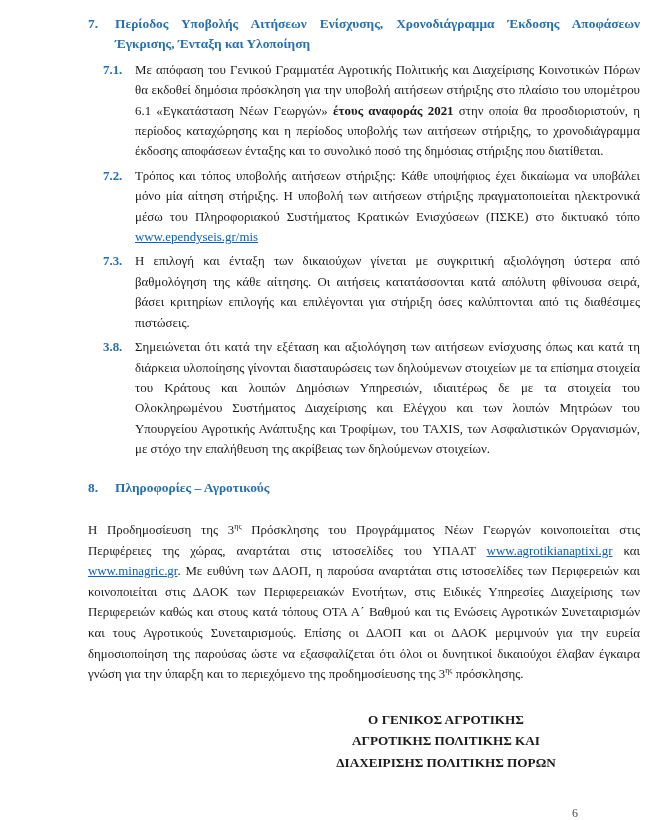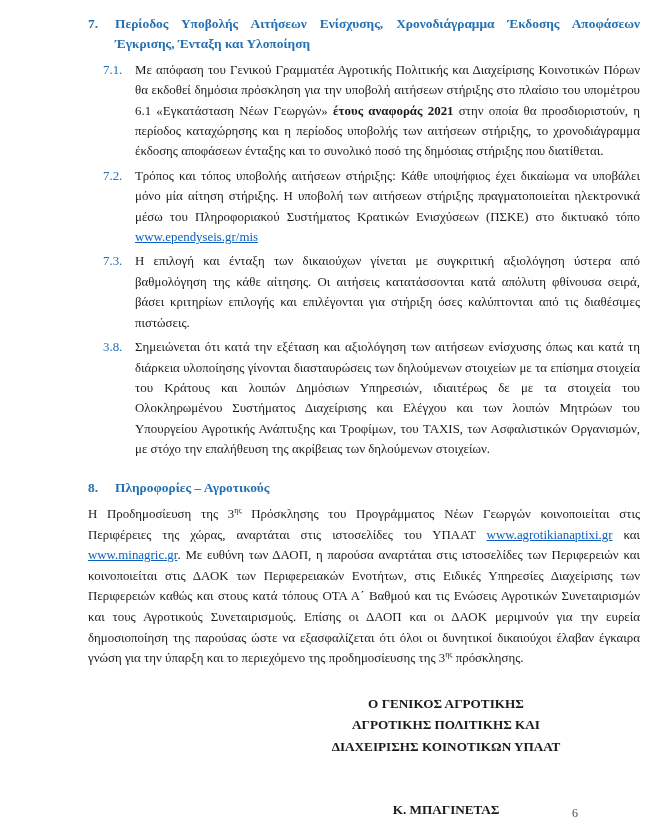--- a/index.html
+++ b/index.html
@@ -34,31 +34,31 @@
   
   .clause {
     display: flex;
     margin: 0 0 4px 15px;
     font-size: 12.9px;
     line-height: 20.4px;
   }
   .clause .c-num {
     flex: 0 0 32px;
     color: var(--heading-blue, #2470B3);
-    font-weight: normal;
+    font-weight: bold;
   }
   .clause .c-text { flex: 1; text-align: justify; }
 
   
   .sec8 { margin-top: 18px; }
   .sec8-par {
     font-size: 12.9px;
     line-height: 20.6px;
     text-align: justify;
-    margin-top: 6px;
+    margin-top: 22px;
   }
 
   .seg-bold { font-weight: bold; }
   .seg-sup { font-size: 0.62em; vertical-align: super; line-height: 0; }
   a.seg-link {
     color: var(--link-blue, #0B5FC0);
   }
 
   
   .signature {
@@ -115,20 +115,20 @@
       <div class="sec-heading">
         <span class="h-num">8.</span>
         <span class="h-title">Πληροφορίες – Αγροτικούς</span>
       </div>
       <div class="sec8-par"><span>Η Προδημοσίευση της 3</span><span class="seg-sup">ης</span><span> Πρόσκλησης του Προγράμματος Νέων Γεωργών κοινοποιείται στις Περιφέρειες της χώρας, αναρτάται στις ιστοσελίδες του ΥΠΑΑΤ </span><a href="#" class="seg-link">www.agrotikianaptixi.gr</a><span> και </span><a href="#" class="seg-link">www.minagric.gr</a><span>. Με ευθύνη των ΔΑΟΠ, η παρούσα αναρτάται στις ιστοσελίδες των Περιφερειών και κοινοποιείται στις ΔΑΟΚ των Περιφερειακών Ενοτήτων, στις Ειδικές Υπηρεσίες Διαχείρισης των Περιφερειών καθώς και στους κατά τόπους ΟΤΑ Α΄ Βαθμού και τις Ενώσεις Αγροτικών Συνεταιρισμών και τους Αγροτικούς Συνεταιρισμούς. Επίσης οι ΔΑΟΠ και οι ΔΑΟΚ μεριμνούν για την ευρεία δημοσιοποίηση της παρούσας ώστε να εξασφαλίζεται ότι όλοι οι δυνητικοί δικαιούχοι έλαβαν έγκαιρα γνώση για την ύπαρξη και το περιεχόμενο της προδημοσίευσης της 3</span><span class="seg-sup">ης</span><span> πρόσκλησης.</span></div>
     </section>
 
     <div class="signature">
       <div>Ο ΓΕΝΙΚΟΣ ΑΓΡΟΤΙΚΗΣ</div>
       <div>ΑΓΡΟΤΙΚΗΣ ΠΟΛΙΤΙΚΗΣ ΚΑΙ</div>
-      <div>ΔΙΑΧΕΙΡΙΣΗΣ ΚΟΙΝΟΤΙΚΩΝ ΥΠΑΑΤ</div>
+      <div>ΔΙΑΧΕΙΡΙΣΗΣ ΠΟΛΙΤΙΚΗΣ ΠΟΡΩΝ</div>
       <div class="sig-name">Κ. ΜΠΑΓΙΝΕΤΑΣ</div>
     </div>
 
   </div>
 
   <div class="page-num">6</div>
 </div>
 
 </body></html>

